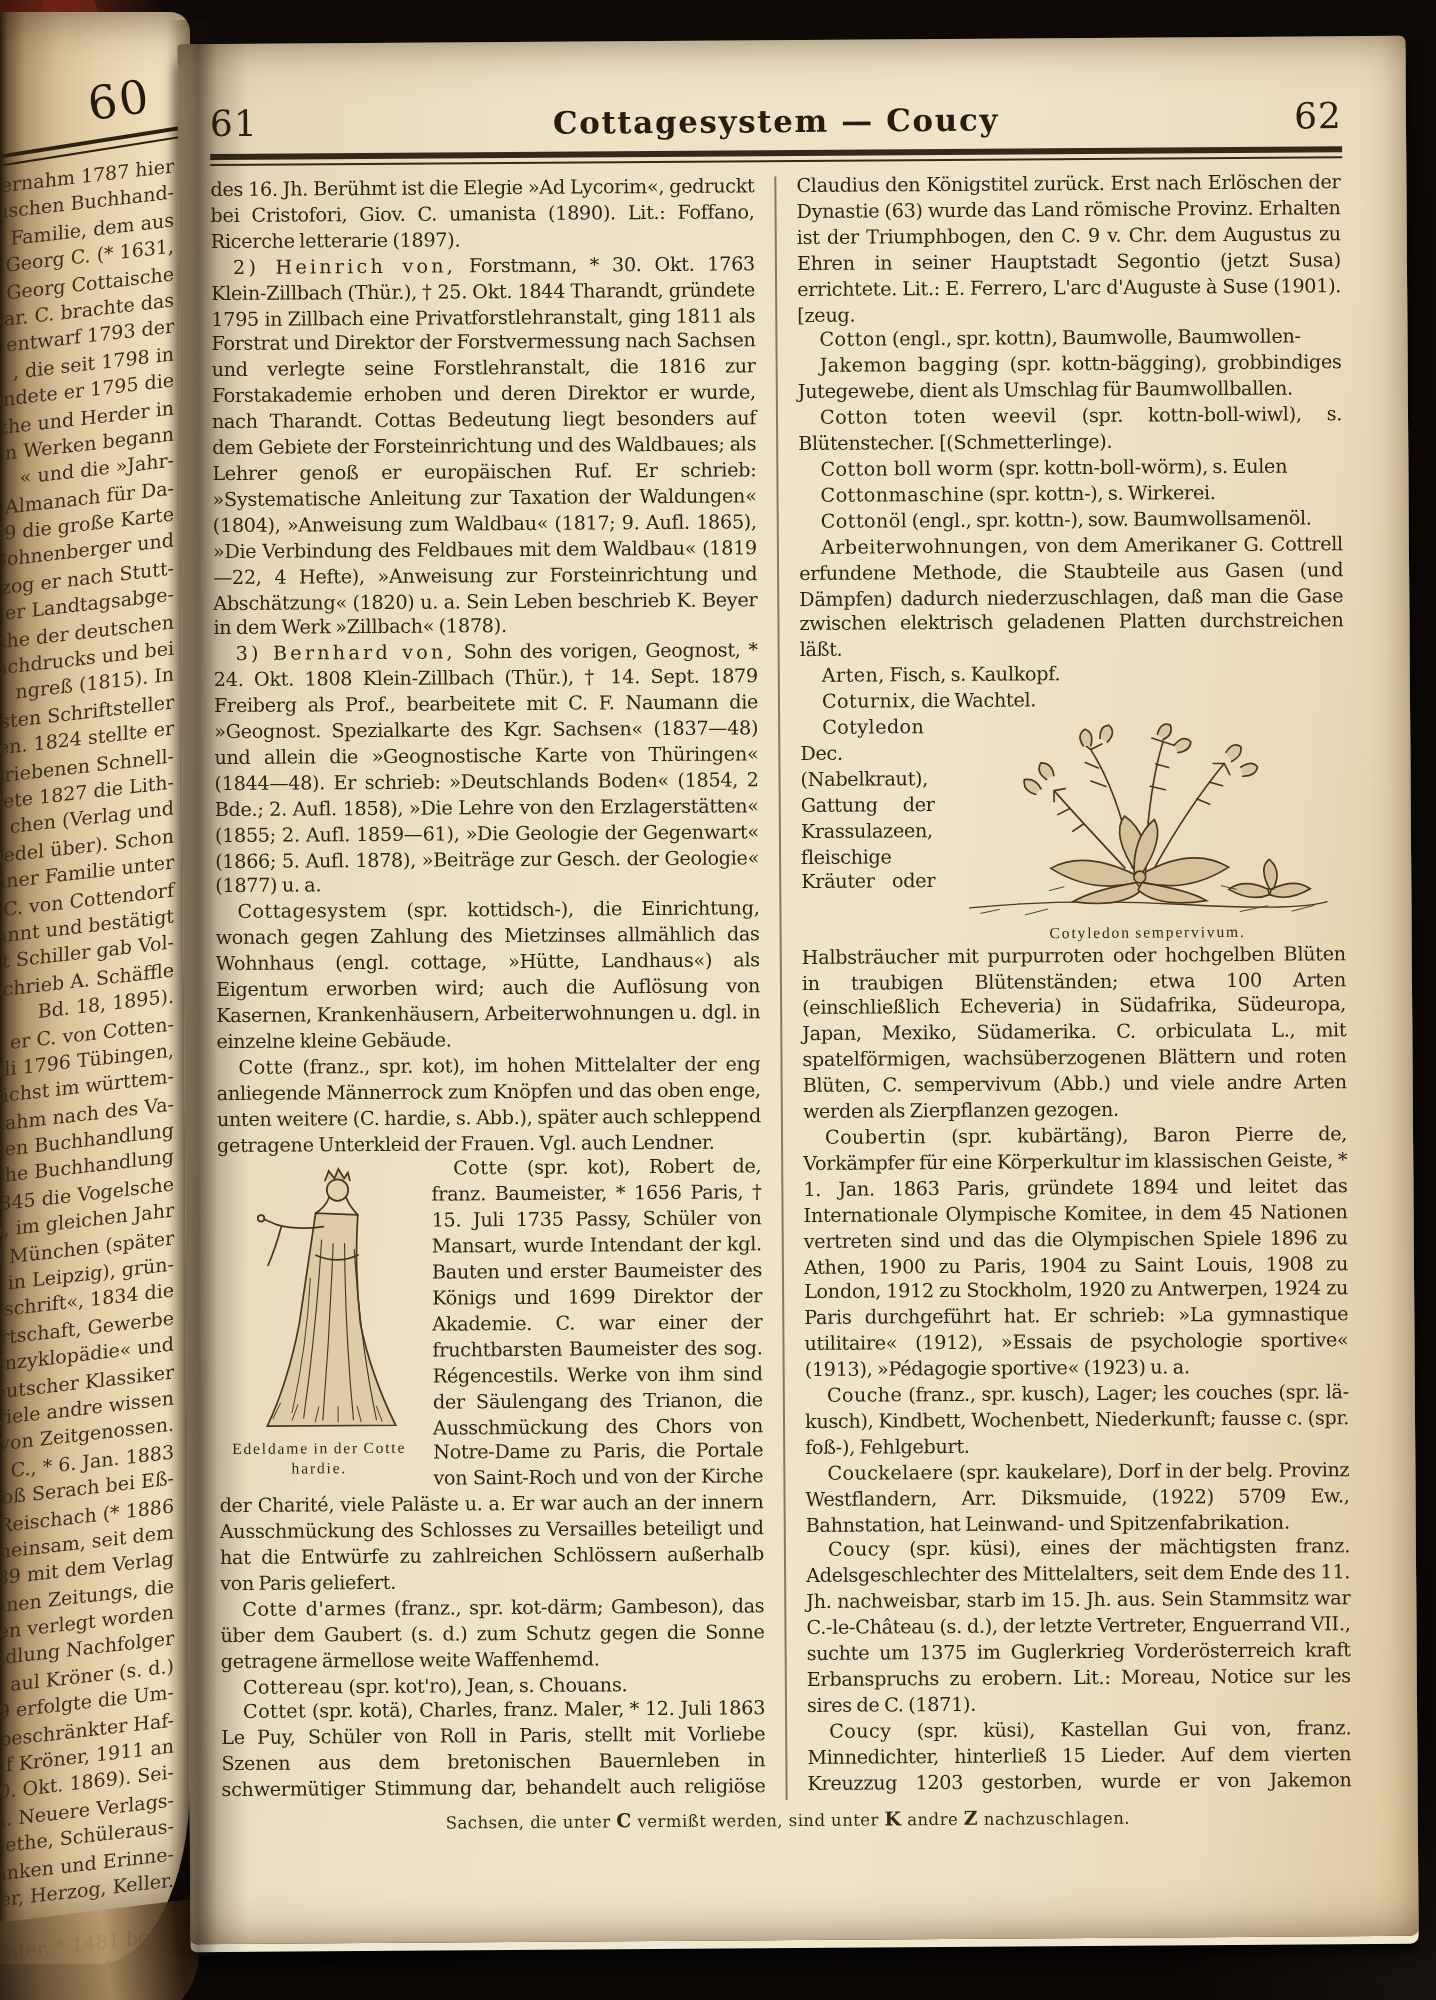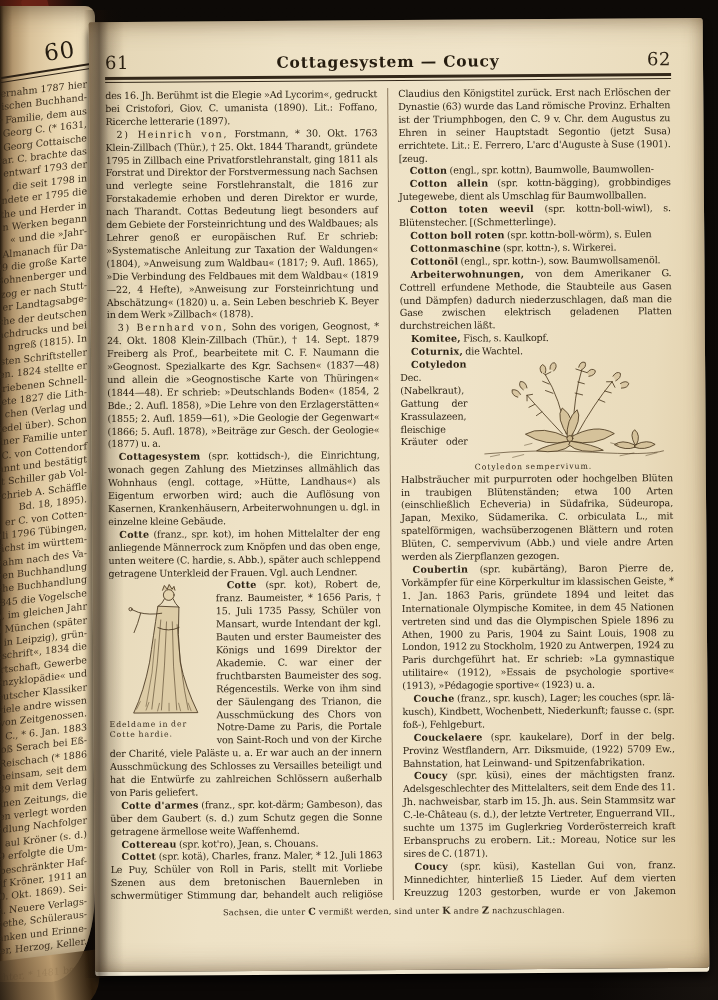--- a/index.html
+++ b/index.html
@@ -45,29 +45,29 @@
   #running-title{font-size:15.5px;font-weight:bold;letter-spacing:.8px;color:#261d10;}
   #rule1{margin-top:4px;border-top:3px solid #33281a;}
   #rule2{margin-top:2px;border-top:1px solid #33281a;}
 
   #cols{display:flex;margin-top:7px;height:812px;overflow:hidden;text-align:justify;}
   .col{width:272px;font-size:9.6px;line-height:12.9px;letter-spacing:-.15px;word-spacing:-.6px;hyphens:auto;}
   .col-right{margin-left:10px;padding-left:10px;border-left:1px solid #8a775c;}
   .para{margin:0;text-indent:11px;}
   .noindent{text-indent:0;}
   .lead{white-space:normal;}
-  .lead.bold{font-weight:bold;letter-spacing:.2px;}
+  .lead.bold{font-weight:normal;letter-spacing:.2px;}
   .lead.spaced{letter-spacing:1.6px;}
   .fig{display:block;text-indent:0;}
   #fig-cotte{float:left;width:100px;margin:2px 7px 1px 0;}
   #fig-cotte svg{display:block;width:100px;height:136px;}
   #fig-cotyledon{float:right;width:198px;margin:2px 0 1px 7px;}
   #fig-cotyledon svg{display:block;width:198px;height:100px;}
-  .fig-caption{display:block;text-align:left;font-size:7.8px;line-height:9.6px;
-    letter-spacing:.9px;color:#33281a;margin-top:2px;text-indent:0;}
+  .fig-caption{display:block;text-align:center;font-size:7.8px;line-height:9.6px;
+    letter-spacing:.9px;color:#33281a;margin-top:2px;text-indent:0;font-family:Liberation Serif, serif;}
 
   #footer{margin-top:5px;text-align:center;font-size:8.3px;letter-spacing:.2px;color:#33281a;}
   .fb{font-weight:bold;font-size:9.5px;}
 
   #gutter{position:absolute;left:84px;top:10px;width:40px;height:968px;pointer-events:none;
     background:linear-gradient(90deg,rgba(25,15,8,0) 0,rgba(25,15,8,.5) 38%,rgba(25,15,8,.16) 62%,rgba(25,15,8,0) 100%);}
   #spine-accent{position:absolute;left:22px;top:-3px;width:26px;height:15px;background:#6d2418;
     transform:rotate(-14deg);opacity:.8;border-radius:3px;}
 </style>
 </head>
@@ -330,27 +330,27 @@
       </svg>
       <span class="fig-caption">Edeldame in der Cotte hardie.</span>
     </span><span class="lead bold">Cotte</span><span> (spr. kot), Robert de, franz. Baumeister, * 1656 Paris, † 15. Juli 1735 Passy, Schüler von Mansart, wurde Intendant der kgl. Bauten und erster Baumeister des Königs und 1699 Direktor der Akademie. C. war einer der fruchtbarsten Baumeister des sog. Régencestils. Werke von ihm sind der Säulengang des Trianon, die Ausschmückung des Chors von Notre-Dame zu Paris, die Portale von Saint-Roch und von der Kirche der Charité, viele Paläste u. a. Er war auch an der innern Ausschmückung des Schlosses zu Versailles beteiligt und hat die Entwürfe zu zahlreichen Schlössern außerhalb von Paris geliefert.</span></p>
             <p class="para"><span class="lead bold">Cotte d'armes</span><span> (franz., spr. kot-därm; Gambeson), das über dem Gaubert (s. d.) zum Schutz gegen die Sonne getragene ärmellose weite Waffenhemd.</span></p>
             <p class="para"><span class="lead bold">Cottereau</span><span> (spr. kot'ro), Jean, s. Chouans.</span></p>
             <p class="para"><span class="lead bold">Cottet</span><span> (spr. kotä), Charles, franz. Maler, * 12. Juli 1863 Le Puy, Schüler von Roll in Paris, stellt mit Vorliebe Szenen aus dem bretonischen Bauernleben in schwermütiger Stimmung dar, behandelt auch religiöse Motive (Prozession in der Bretagne u. a.) in seiner zähflüssig schweren Malerei.</span></p>
           </div>
         <div class="col col-right" id="col-right">
             <p class="para noindent"><span>Claudius den Königstitel zurück. Erst nach Erlöschen der Dynastie (63) wurde das Land römische Provinz. Erhalten ist der Triumphbogen, den C. 9 v. Chr. dem Augustus zu Ehren in seiner Hauptstadt Segontio (jetzt Susa) errichtete. Lit.: E. Ferrero, L'arc d'Auguste à Suse (1901). [zeug.</span></p>
             <p class="para"><span class="lead bold">Cotton</span><span> (engl., spr. kottn), Baumwolle, Baumwollen-</span></p>
-            <p class="para"><span class="lead bold">Cotton allein</span><span> (spr. kottn-bägging), grobbindiges Jutegewebe, dient als Umschlag für Baumwollballen.</span></p>
+            <p class="para"><span class="lead bold">Jakemon bagging</span><span> (spr. kottn-bägging), grobbindiges Jutegewebe, dient als Umschlag für Baumwollballen.</span></p>
             <p class="para"><span class="lead bold">Cotton toten weevil</span><span> (spr. kottn-boll-wiwl), s. Blütenstecher. [(Schmetterlinge).</span></p>
-            <p class="para"><span class="lead bold">Cotton boll roten</span><span> (spr. kottn-boll-wörm), s. Eulen</span></p>
+            <p class="para"><span class="lead bold">Cotton boll worm</span><span> (spr. kottn-boll-wörm), s. Eulen</span></p>
             <p class="para"><span class="lead bold">Cottonmaschine</span><span> (spr. kottn-), s. Wirkerei.</span></p>
             <p class="para"><span class="lead bold">Cottonöl</span><span> (engl., spr. kottn-), sow. Baumwollsamenöl.</span></p>
             <p class="para"><span class="lead bold">Arbeiterwohnungen,</span><span> von dem Amerikaner G. Cottrell erfundene Methode, die Staubteile aus Gasen (und Dämpfen) dadurch niederzuschlagen, daß man die Gase zwischen elektrisch geladenen Platten durchstreichen läßt.</span></p>
-            <p class="para"><span class="lead bold">Komitee,</span><span> Fisch, s. Kaulkopf.</span></p>
+            <p class="para"><span class="lead bold">Arten,</span><span> Fisch, s. Kaulkopf.</span></p>
             <p class="para"><span class="lead bold">Coturnix,</span><span> die Wachtel.</span></p>
             <p class="para"><span class="fig" id="fig-cotyledon">
       <svg viewBox="0 0 200 108" xmlns="http://www.w3.org/2000/svg">
         <g stroke="#4a381f" stroke-width="0.9" fill="none" stroke-linecap="round">
           <path d="M4 101 Q60 96 120 100 T197 99" stroke-width="0.7"></path>
           <path d="M10 104 L20 102 M34 105 L46 102 M150 104 L165 101 M178 104 L190 101" stroke-width="0.5"></path>
           <path d="M92 80 Q86 42 70 16 M70 16 l-5 -4 M70 16 l6 -3 M74 26 l-7 -3 M78 36 l-8 -3"></path>
           <path d="M66 14 q-4 -6 1 -9 q5 2 3 9 M75 10 q0 -7 5 -7 q4 4 -1 9" fill="#d9c7a2"></path>
           <path d="M99 78 Q101 38 109 12 M109 12 l-6 -2 M109 12 l6 2 M105 24 l7 2 M102 36 l8 2"></path>
           <path d="M106 8 q2 -7 7 -5 q2 5 -4 8 M115 14 q5 -6 9 -2 q0 5 -7 6" fill="#d9c7a2"></path>

